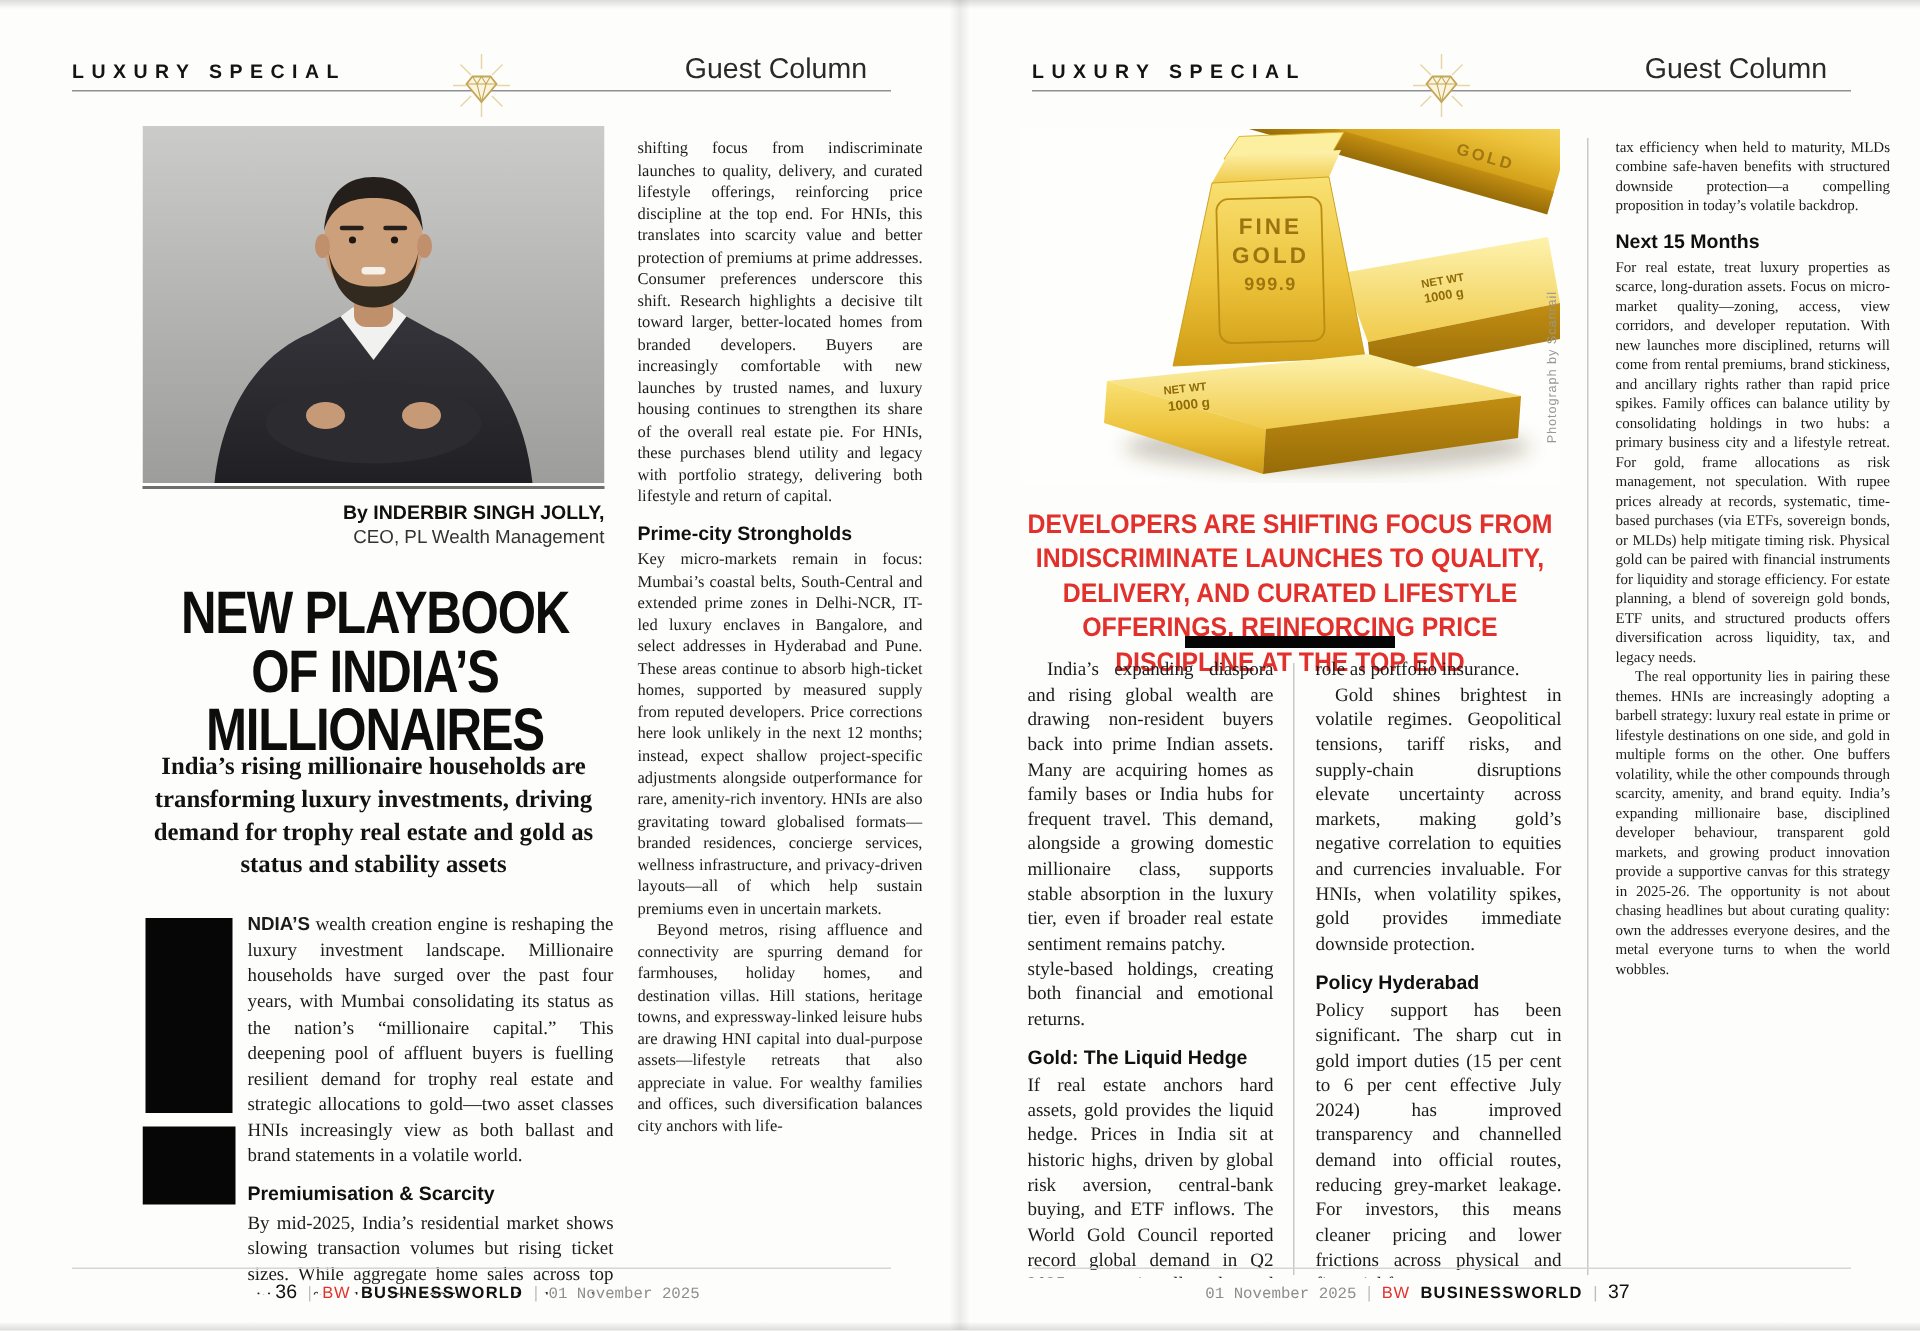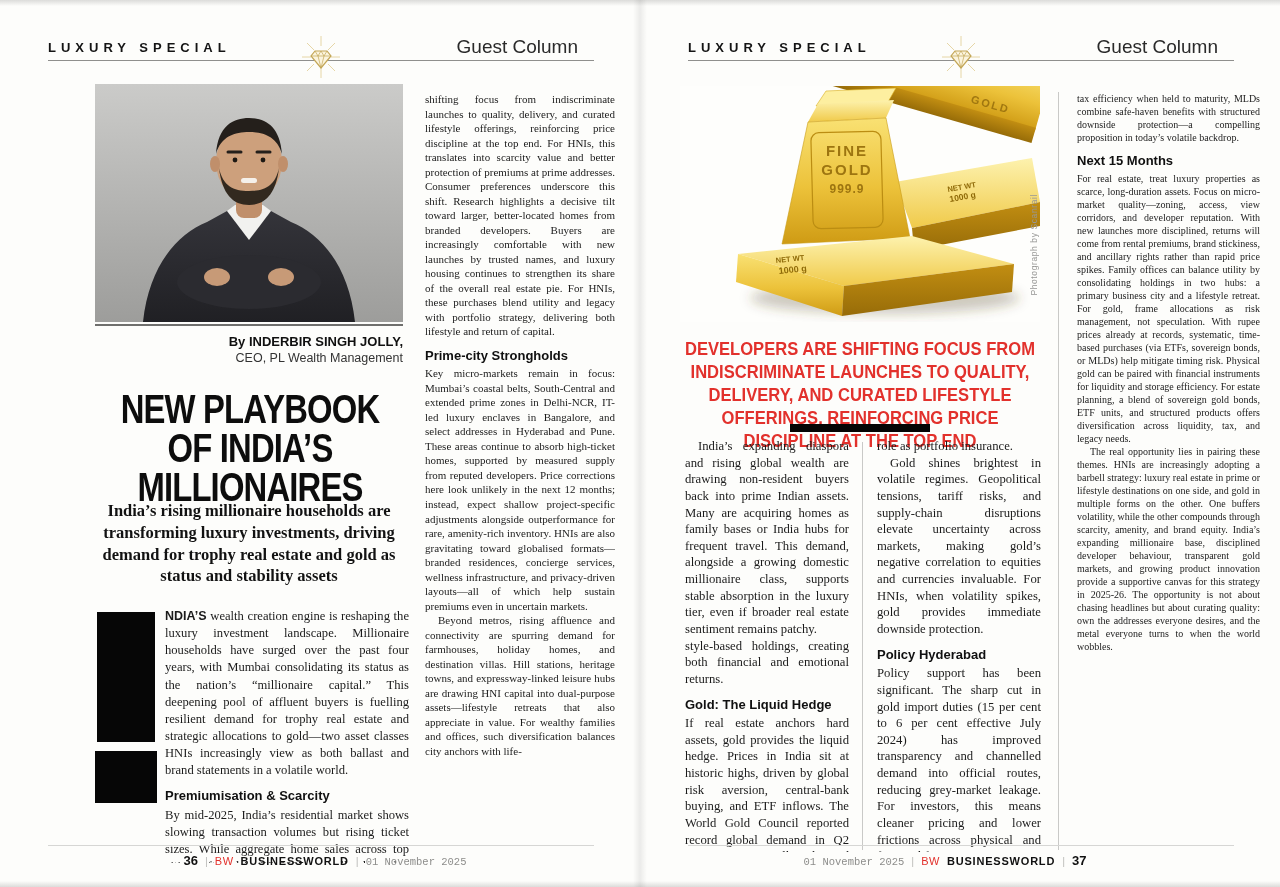--- a/index.html
+++ b/index.html
@@ -61,21 +61,21 @@
   .vdiv-b{left:1058px;top:92px;height:758px;}
 
   
   .footer-rule{position:absolute;top:845px;height:1px;background:#d6d6d4;}
   .fr-left{left:48px;width:546px;}
   .fr-right{left:688px;width:546px;}
   .footer{position:absolute;top:853px;display:flex;align-items:baseline;justify-content:center;gap:7px;
           font-family:"Liberation Sans",sans-serif;}
   .f-left{left:160px;width:330px;}
   .f-right{left:780px;width:330px;}
-  .f-page{font-weight:700;font-size:13px;color:#111;}
+  .f-page{font-weight:400;font-size:13px;color:#111;}
   .f-sep{color:#bdbdbb;font-size:11px;}
   .f-bw{font-weight:400;font-size:11px;letter-spacing:0.5px;}
   .f-brand{font-weight:700;font-size:11px;letter-spacing:0.8px;color:#111;}
   .f-date{font-size:10.5px;color:#8d8d8b;font-family:Liberation Mono, monospace;}
 </style>
 </head>
 <body>
 
 <div class="spread">
   <div class="edge-top"></div>

